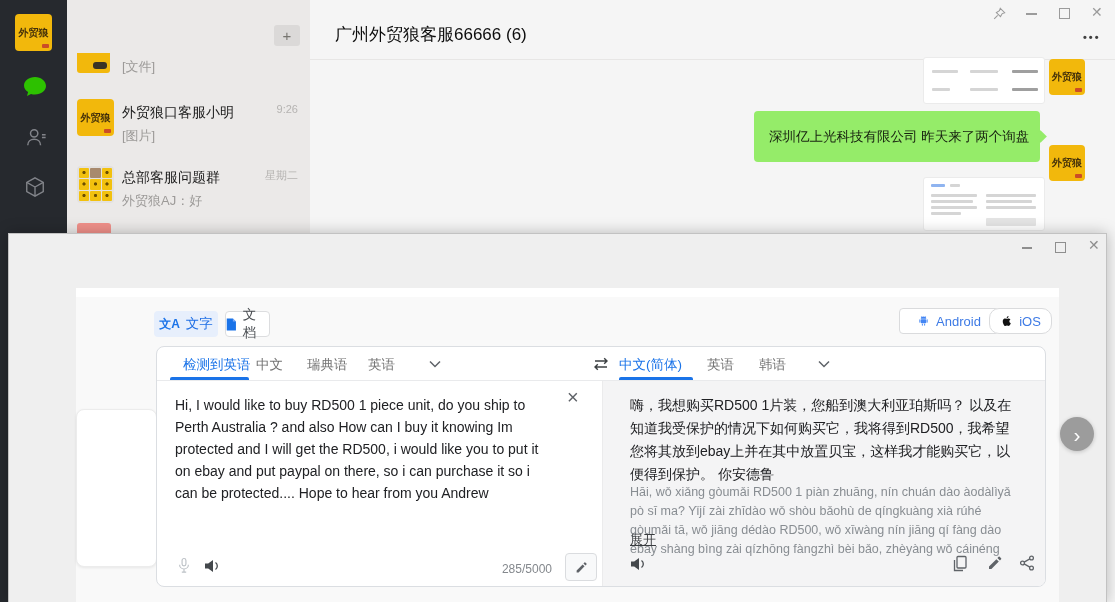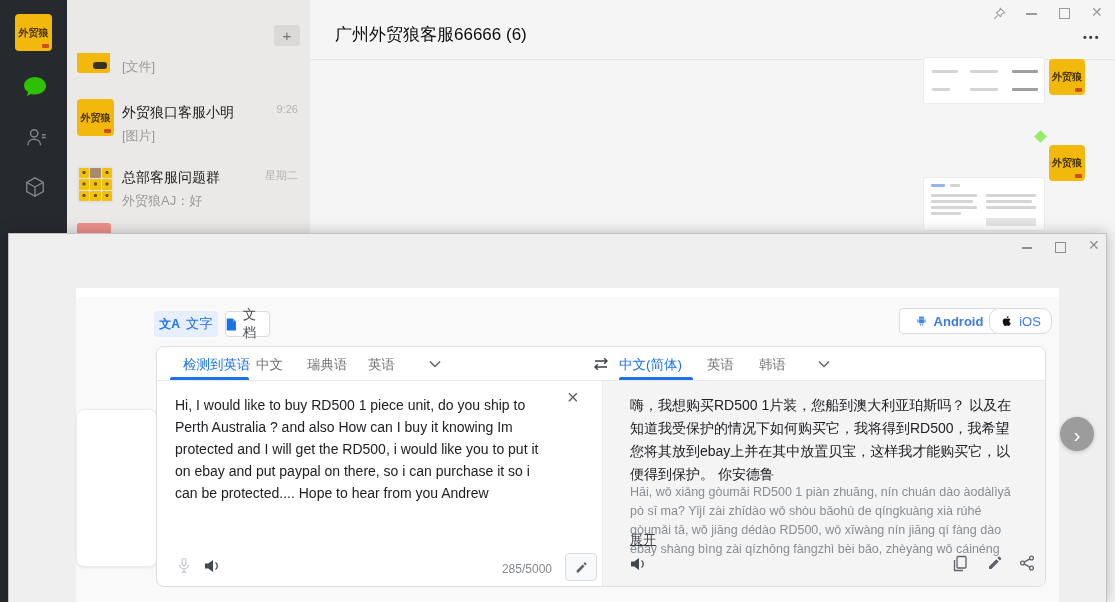--- a/index.html
+++ b/index.html
@@ -169,20 +169,23 @@
       <span class="tbar" style="left:46px;top:12px;width:28px;"></span>
       <span class="tbar dk" style="left:88px;top:12px;width:26px;"></span>
       <span class="tbar" style="left:8px;top:30px;width:18px;"></span>
       <span class="tbar" style="left:46px;top:30px;width:28px;"></span>
       <span class="tbar dk" style="left:88px;top:30px;width:26px;"></span>
     </div>
     <div class="abs wx-avatar" style="left:739px;top:-1px;width:36px;height:36px;">
         <span>外贸狼</span>
       </div>
 
+    <div class="abs bubble-green" style="left:444px;top:51px;width:256px;height:51px;">
+      <span>深圳亿上光科技有限公司 昨天来了两个询盘</span>
+    </div>
     <div class="abs bubble-tail" style="left:726px;top:72px;"></div>
     <div class="abs wx-avatar" style="left:739px;top:49px;width:36px;height:36px;">
         <span>外贸狼</span>
       </div>
 
     <div class="abs msg-img" style="left:613px;top:117px;width:122px;height:54px;">
       <span class="tbar bl" style="left:7px;top:6px;width:14px;"></span>
       <span class="tbar" style="left:26px;top:6px;width:10px;"></span>
       <span class="tbar" style="left:7px;top:16px;width:46px;"></span>
       <span class="tbar" style="left:7px;top:22px;width:42px;"></span>
@@ -213,21 +216,21 @@
       <span>文字</span>
     </div>
     <div class="abs mode-tab plain" style="left:216px;top:77px;width:45px;">
       <svg width="11" height="13" viewBox="0 0 14 16">
           <path d="M1 0h8l4 4v12H1z" fill="#1a73e8"></path>
           <path d="M9 0v4h4z" fill="#7baaf7"></path>
         </svg>
       <span>文档</span>
     </div>
 
-    <div class="abs store-btn" style="left:890px;top:74px;width:100px;font-weight:bold;">
+    <div class="abs store-btn" style="left:890px;top:74px;width:100px;">
       <svg width="13" height="14" viewBox="0 0 16 16" fill="#4285f4">
         <path d="M4.6 5.3a3.4 2.9 0 0 1 6.8 0z"></path>
           <rect x="4.6" y="5.8" width="6.8" height="5" rx="1"></rect>
         <rect x="2.9" y="5.8" width="1.2" height="4.2" rx=".6"></rect>
           <rect x="11.9" y="5.8" width="1.2" height="4.2" rx=".6"></rect>
         <rect x="6" y="11.2" width="1.2" height="2.6" rx=".6"></rect>
           <rect x="8.8" y="11.2" width="1.2" height="2.6" rx=".6"></rect>
         <path d="M5.3 2.2l.8 1.2M10.7 2.2l-.8 1.2" stroke="#4285f4" stroke-width=".8"></path>
         </svg>
       <span>Android</span>

